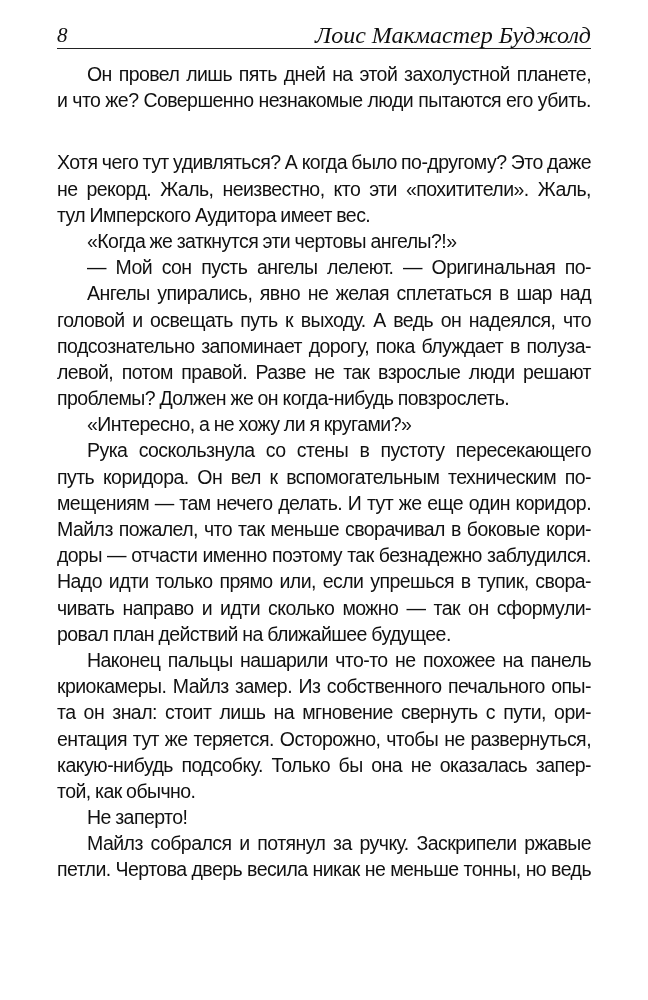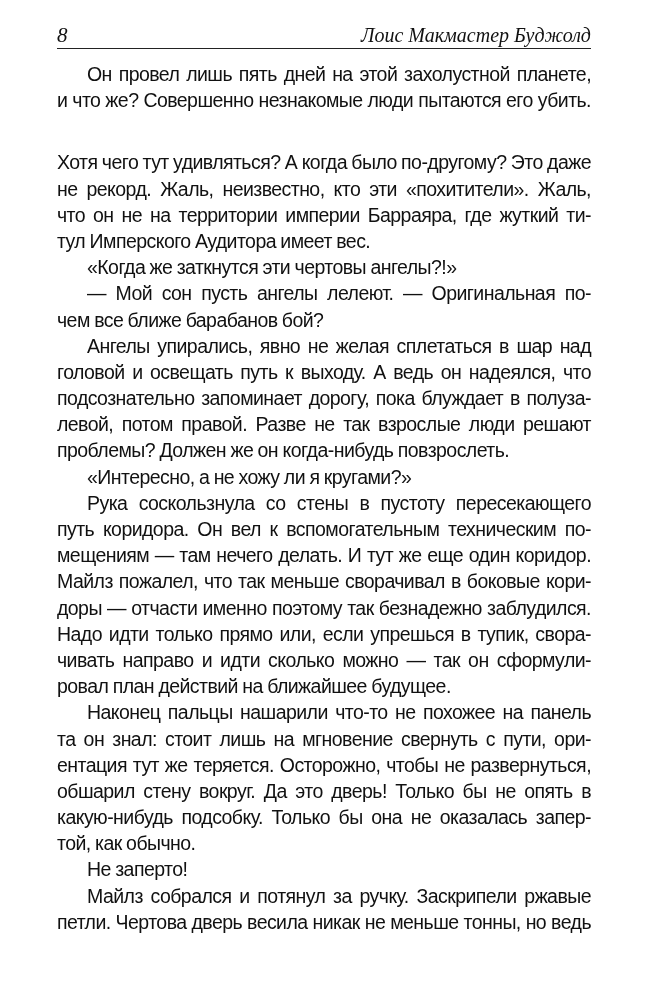--- a/index.html
+++ b/index.html
@@ -1,60 +1,58 @@
 <!DOCTYPE html>
 <html><head>
 <meta charset="utf-8">
 <style>
   html, body { margin: 0; padding: 0; background: #ffffff; }
   body { width: 648px; height: 1000px; position: relative; overflow: hidden; color: #111; }
   .header { position: absolute; left: 57px; top: 22px; width: 534px; height: 26px; }
   .page-num { position: absolute; left: 0; top: 0; font-family: "Liberation Serif", serif; font-style: italic; font-size: 21px; line-height: 26px; }
-  .running-title { position: absolute; right: 0; top: 0; font-family: "Liberation Serif", serif; font-style: italic; font-size: 20px; line-height: 26px; }
+  .running-title { position: absolute; right: 0; top: 0; font-family: "Liberation Serif", serif; font-style: italic; font-size: 24px; line-height: 26px; }
   .rule { position: absolute; left: 57px; top: 48px; width: 534px; height: 0; border-top: 1.5px solid #222; }
   .body-text { position: absolute; left: 57px; top: 61px; width: 534px; font-family: "Liberation Sans Narrow", "Liberation Sans", sans-serif; font-size: 19.5px; line-height: 26.2px; }
   .line { display: block; height: 26.2px; white-space: nowrap; text-align: justify; text-align-last: justify; letter-spacing: -0.55px; word-spacing: -0.5px; }
   .line.indent { padding-left: 30px; }
   .line.last { text-align-last: left; }
 </style>
 </head>
 <body>
 
 <div class="header">
   <span class="page-num">8</span>
   <span class="running-title">Лоис Макмастер Буджолд</span>
 </div>
 <div class="rule"></div>
 
 <div class="body-text" id="body-text">
     <span class="line indent">Он провел лишь пять дней на этой захолустной планете,</span>
     <span class="line">и что же? Совершенно незнакомые люди пытаются его убить.</span>
     <span class="line" style="letter-spacing: -0.552119px; margin-top: 36px;">Хотя чего тут удивляться? А когда было по-другому? Это даже</span>
     <span class="line">не рекорд. Жаль, неизвестно, кто эти «похитители». Жаль,</span>
-    <span class="line">что он не на территории империи Барраяра, где жуткий ти-</span>
     <span class="line last">тул Имперского Аудитора имеет вес.</span>
     <span class="line indent last">«Когда же заткнутся эти чертовы ангелы?!»</span>
     <span class="line indent">— Мой сон пусть ангелы лелеют. — Оригинальная по-</span>
-    <span class="line last">чем все ближе барабанов бой?</span>
     <span class="line indent">Ангелы упирались, явно не желая сплетаться в шар над</span>
     <span class="line">головой и освещать путь к выходу. А ведь он надеялся, что</span>
     <span class="line">подсознательно запоминает дорогу, пока блуждает в полуза-</span>
     <span class="line">левой, потом правой. Разве не так взрослые люди решают</span>
     <span class="line last">проблемы? Должен же он когда-нибудь повзрослеть.</span>
     <span class="line indent last">«Интересно, а не хожу ли я кругами?»</span>
     <span class="line indent">Рука соскользнула со стены в пустоту пересекающего</span>
     <span class="line">путь коридора. Он вел к вспомогательным техническим по-</span>
     <span class="line">мещениям — там нечего делать. И тут же еще один коридор.</span>
     <span class="line">Майлз пожалел, что так меньше сворачивал в боковые кори-</span>
     <span class="line">доры — отчасти именно поэтому так безнадежно заблудился.</span>
     <span class="line">Надо идти только прямо или, если упрешься в тупик, свора-</span>
     <span class="line">чивать направо и идти сколько можно — так он сформули-</span>
     <span class="line last">ровал план действий на ближайшее будущее.</span>
     <span class="line indent">Наконец пальцы нашарили что-то не похожее на панель</span>
+    <span class="line">криокамеры. Майлз замер. Из собственного печального опы-</span>
     <span class="line">та он знал: стоит лишь на мгновение свернуть с пути, ори-</span>
     <span class="line">ентация тут же теряется. Осторожно, чтобы не развернуться,</span>
-    <span class="line">обшарил стену вокруг. Да это дверь! Только бы не опять в</span>
     <span class="line">какую-нибудь подсобку. Только бы она не оказалась запер-</span>
     <span class="line last">той, как обычно.</span>
     <span class="line indent last">Не заперто!</span>
     <span class="line indent">Майлз собрался и потянул за ручку. Заскрипели ржавые</span>
     <span class="line">петли. Чертова дверь весила никак не меньше тонны, но ведь</span>
   </div>
 
 </body></html>

